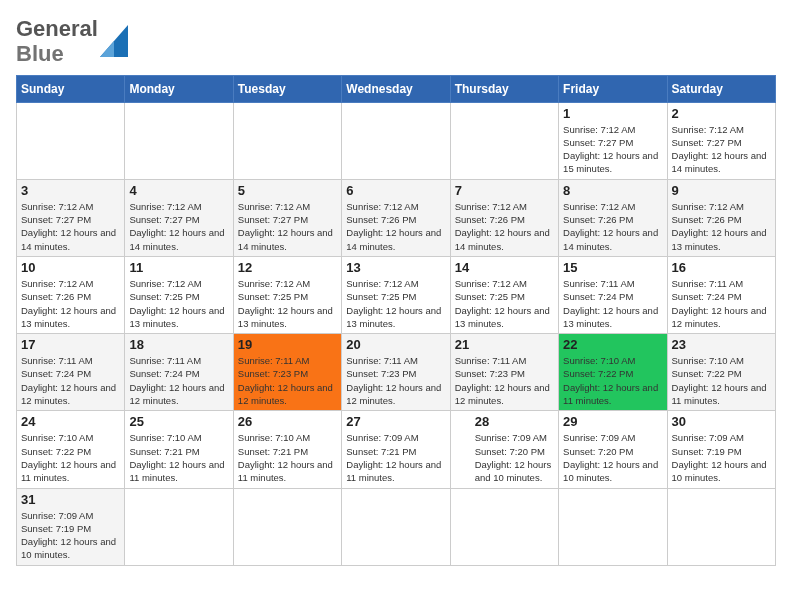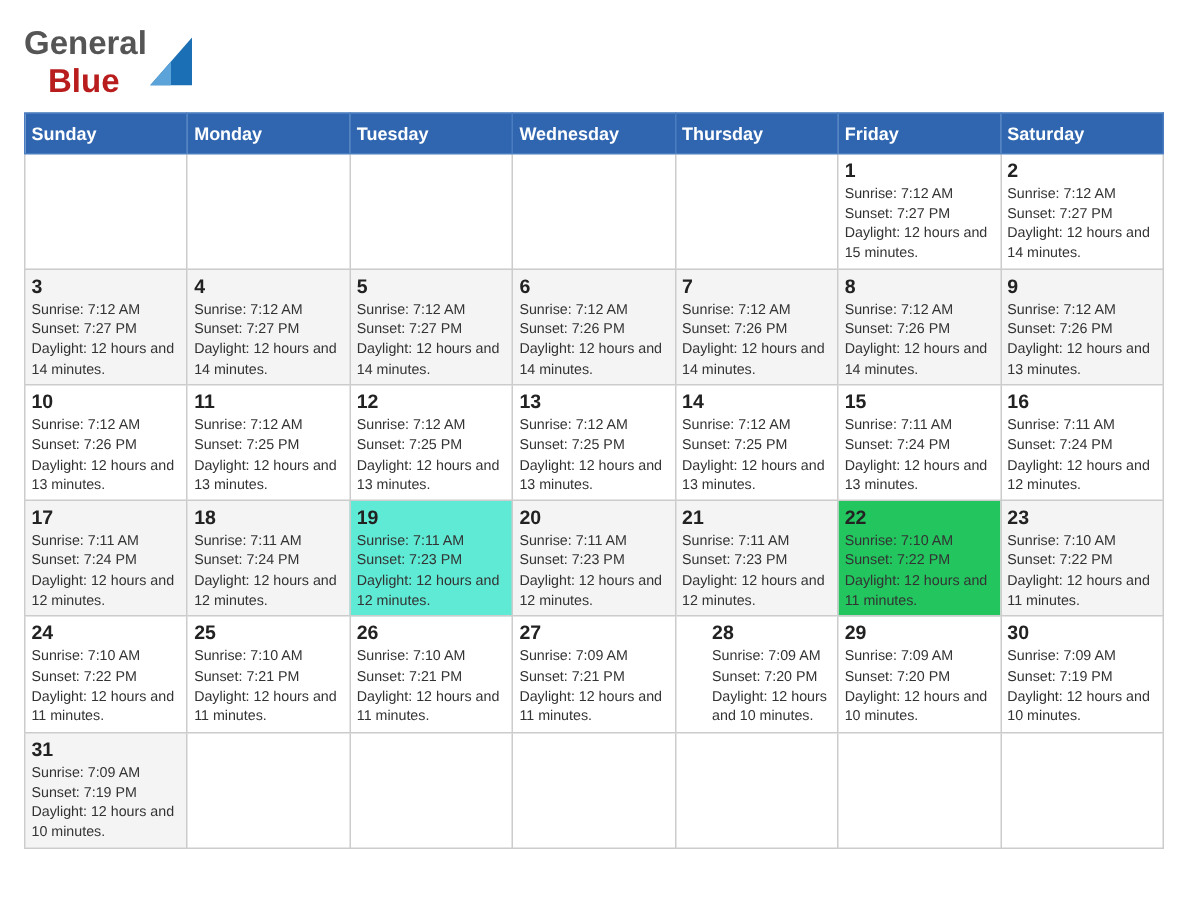--- a/index.html
+++ b/index.html
@@ -76,21 +76,21 @@
     tbody tr td.empty { background: #fff; }
   </style>
 </head>
 <body>
 
 <div class="header-area">
   <div class="logo-area">
     <div style="display:flex; align-items:center; gap:2px;">
       <div style="display:flex; flex-direction:column; line-height:1.15; font-size:22px; color:#555; font-weight:bold;">
         <span>General</span>
-        <span style="color:#b91c1c; font-weight:bold;margin-left:16px;">Blue</span>
+        <span style="color:#737373; font-weight:bold;">Blue</span>
       </div>
       <svg width="28" height="32" viewBox="0 0 28 32">
         <polygon points="0,32 28,0 28,32" fill="#1a6fb5"></polygon>
         <polygon points="0,32 14,16 14,32" fill="#5ba3d9"></polygon>
       </svg>
     </div>
   </div>
   <div class="title-area">
     <h1></h1>
     <h2></h2>
@@ -241,21 +241,21 @@
 Daylight: 12 hours
 and 12 minutes.</div>
         </td>
         <td style="background: rgb(244, 244, 244);">
           <span class="day-number">18</span>
           <div class="day-info">Sunrise: 7:11 AM
 Sunset: 7:24 PM
 Daylight: 12 hours
 and 12 minutes.</div>
         </td>
-        <td style="background: #5eead4;">
+        <td style="background: #f97316;">
           <span class="day-number">19</span>
           <div class="day-info">Sunrise: 7:11 AM
 Sunset: 7:23 PM
 Daylight: 12 hours
 and 12 minutes.</div>
         </td>
         <td style="background: rgb(244, 244, 244);">
           <span class="day-number">20</span>
           <div class="day-info">Sunrise: 7:11 AM
 Sunset: 7:23 PM

